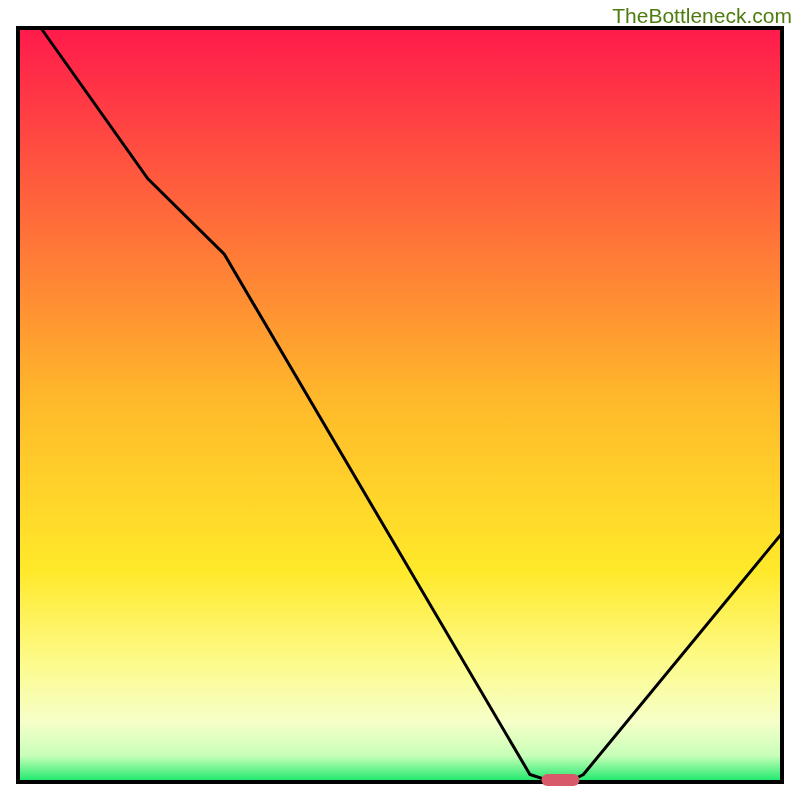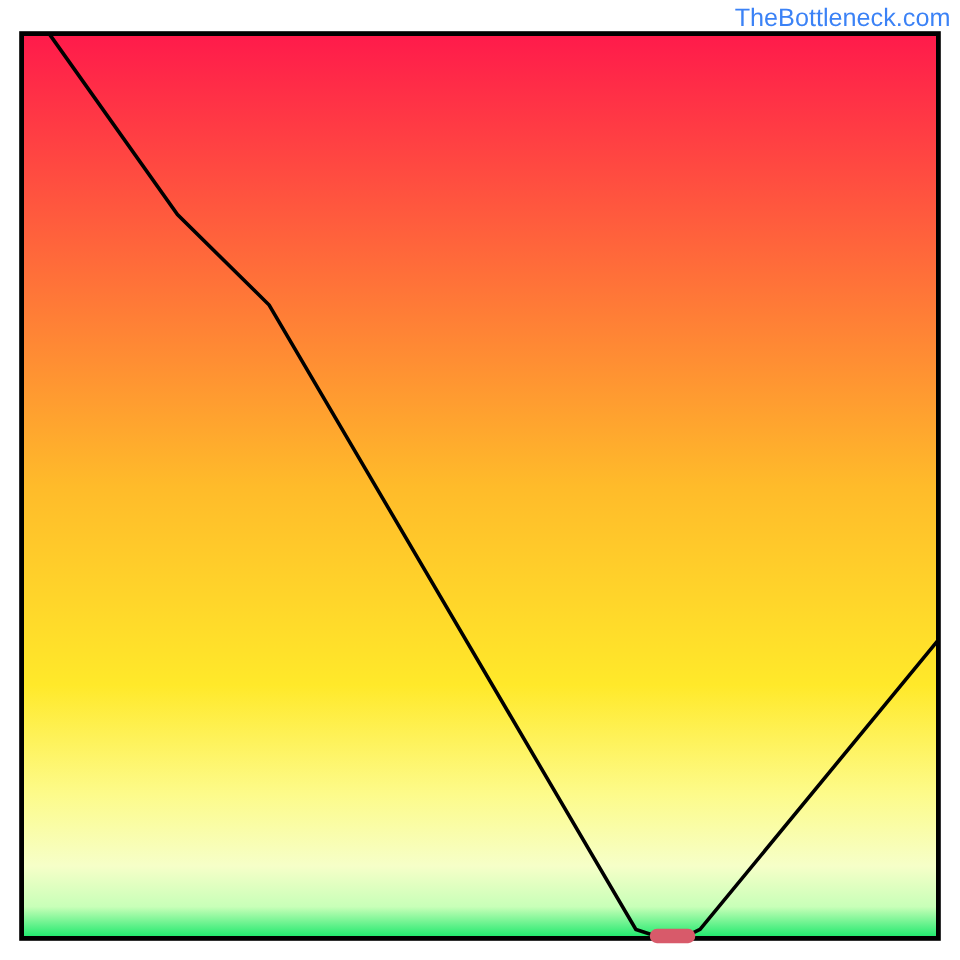--- a/index.html
+++ b/index.html
@@ -10,21 +10,21 @@
   }
   .chart-container {
     position: relative;
     width: 800px;
     height: 800px;
   }
   .watermark {
     position: absolute;
     top: 4px;
     right: 8px;
-    color: #3b82f6;
+    color: #4d7c0f;
     font-size: 21px;
     font-weight: 500;
     z-index: 10;
   }
   svg {
     display: block;
   }
 </style>
 </head>
 <body>

